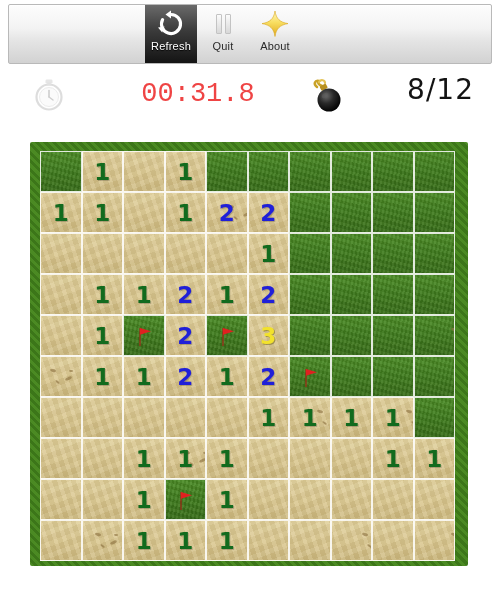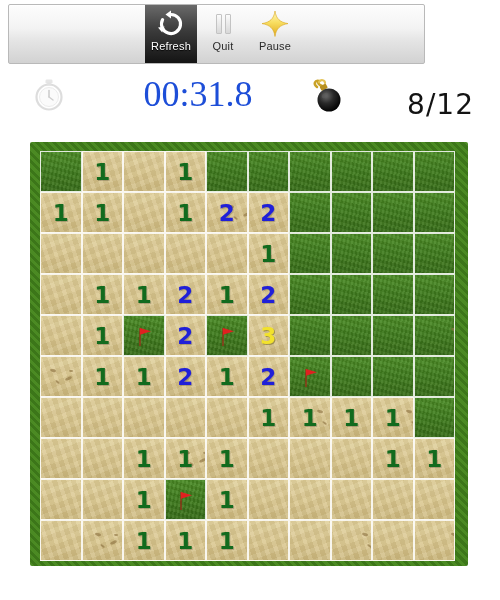--- a/index.html
+++ b/index.html
@@ -12,21 +12,21 @@
   #app {
     position: relative;
     width: 500px; height: 600px;
     background: #ffffff;
   }
 
   
   .toolbar {
     position: absolute;
     left: 8px; top: 4px;
-    width: 417px; height: 60px;
+    width: 484px; height: 60px;
     background: linear-gradient(to bottom,
       #fdfdfd 0%, #f3f3f3 40%, #e4e4e4 62%, #d2d2d2 100%);
     border: 1px solid #b9b9b9;
     border-radius: 2px;
     display: flex;
     align-items: stretch;
     box-shadow: inset 0 1px 0 #ffffff;
   }
   .tb-spacer { flex: 0 0 136px; }
   .tb-btn {
@@ -73,33 +73,33 @@
     align-items: center;
   }
   .stopwatch {
     position: absolute; left: 24px; top: 8px;
     width: 34px; height: 36px;
   }
   .timer {
     position: absolute; left: 120px; top: 4px;
     width: 140px;
     text-align: center;
-    font-family: Liberation Serif, serif;
-    font-size: 36px;
+    font-family: Liberation Mono, monospace;
+    font-size: 27px;
     font-weight: 400;
-    color: #1d4ed8;
+    color: #ef4444;
     letter-spacing: 0px;
     line-height: 44px;
   }
   .bomb {
     position: absolute; left: 298px; top: 8px;
     width: 40px; height: 38px;
   }
   .counter {
-    position: absolute; right: 18px; top: 15px;
+    position: absolute; right: 18px; top: 0;
     font-size: 28px;
     font-family: "DejaVu Sans", sans-serif;
     color: #131313;
     line-height: 44px;
     letter-spacing: 1px;
   }
 
   
   .board-wrap {
     position: absolute;
@@ -212,21 +212,21 @@
           <defs>
             <linearGradient id="starg" x1="0" y1="0" x2="0" y2="1">
               <stop offset="0%" stop-color="#fff8c0"></stop>
               <stop offset="45%" stop-color="#f8de61"></stop>
               <stop offset="100%" stop-color="#e0a81d"></stop>
             </linearGradient>
           </defs>
           <path d="M15 2 C16.2 10 20 13.2 28 14.6 C20 16 16.2 19.4 15 27.5 C13.8 19.4 10 16 2 14.6 C10 13.2 13.8 10 15 2 Z" fill="url(#starg)" stroke="#d9a518" stroke-width="0.6"></path>
         </svg>
       </div>
-      <div class="tb-label">Pause</div>
+      <div class="tb-label">About</div>
     </div>
 
   </div>
 
   <div class="status">
 
     <div class="stopwatch">
       <svg width="34" height="36" viewBox="0 0 34 36">
         <circle cx="17" cy="21" r="12.5" fill="#ffffff" stroke="#dddddd" stroke-width="2.2"></circle>
         <circle cx="17" cy="21" r="9.5" fill="#fbfbfb" stroke="#ececec" stroke-width="1"></circle>

